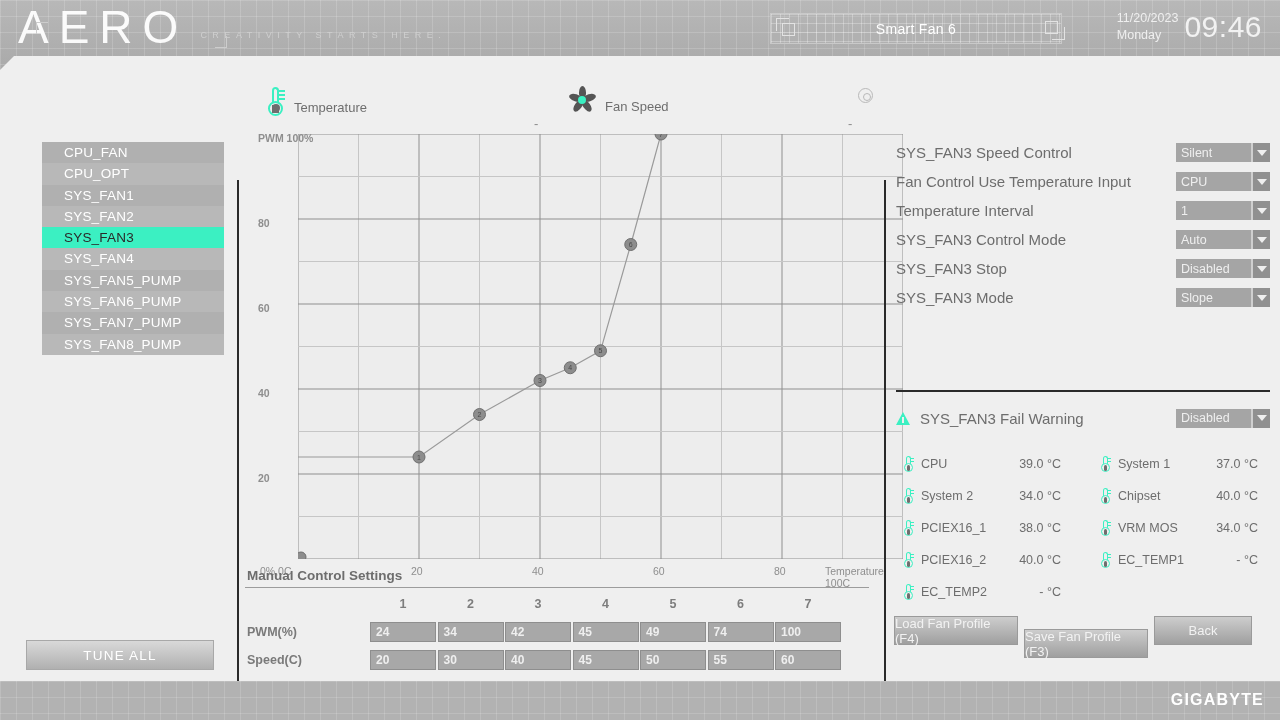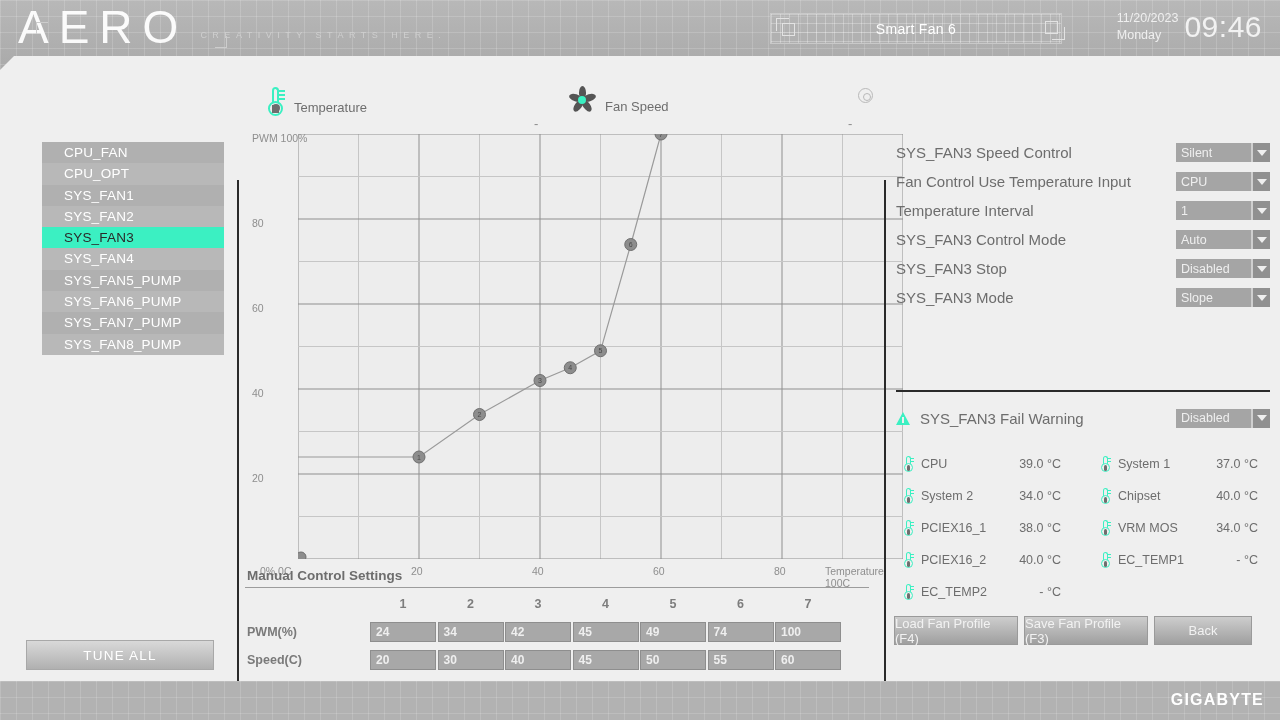--- a/index.html
+++ b/index.html
@@ -119,21 +119,21 @@
   .rpmicon{ position:relative; width:15px; height:15px; border:1.5px solid #b9b9b9; border-radius:50%; }
   .rpmicon::after{ content:""; position:absolute; left:3.5px; top:3.5px; width:6px; height:6px; border:1.5px solid #b9b9b9; border-radius:50%; }
 
   
   #chart-area{ position:absolute; left:8px; top:68px; width:628px; height:500px; }
   #plot{
     position:absolute; left:50px; top:10px; width:605px; height:425px;
     background:#ededed;
   }
   #plot svg{ position:absolute; left:0; top:0; }
-  .ylab{ position:absolute; font-size:10.5px; color:#8e8e8e; left:4px; }
+  .ylab{ position:absolute; font-size:10.5px; color:#8e8e8e; left:10px;font-weight:bold; }
   .xlab{ position:absolute; font-size:10.5px; color:#8e8e8e; top:441px; }
 
   
   #manual{ position:absolute; left:5px; top:512px; width:628px;font-weight:bold; }
   #manual-title{ font-size:13.5px; color:#6d6d6d; padding-left:2px; }
   #manual-rule{ width:624px; height:1px; background:#9c9c9c; margin-top:4px; }
   .mrow{ display:flex; align-items:center; height:25px; margin-top:3px; }
   .mlabel{ width:125px; font-size:12.5px; color:#7a7a7a; padding-left:2px; }
   .mcell{
     width:66px; height:20px; margin-right:1.5px; background:#a8a8a8;
@@ -183,21 +183,21 @@
   .tinyth .tk{ position:absolute; left:6px; width:4px; height:1.4px; background:#3bf0c2; }
 
   #btnrow{ position:absolute; left:8px; top:560px; display:flex; }
   .btn{
     height:29px; display:flex; align-items:center; justify-content:center;
     color:#f2f2f2; font-size:13px; cursor:pointer;
     background:linear-gradient(to bottom,#cdcdcd,#9f9f9f);
     border:1px solid #9a9a9a; margin-right:6px;
   }
   #btn-load{ width:124px; }
-  #btn-save{ width:124px; }
+  #btn-save{ width:124px;margin-top:13px; }
   #btn-back{ width:98px; }
 
   
   #footer{
     position:absolute; left:0; top:681px; width:1280px; height:39px;
     background:
       repeating-linear-gradient(to right, rgba(255,255,255,.15) 0 1px, transparent 1px 16px),
       repeating-linear-gradient(to bottom, rgba(255,255,255,.15) 0 1px, transparent 1px 16px),
       #b2b2b2;
   }

